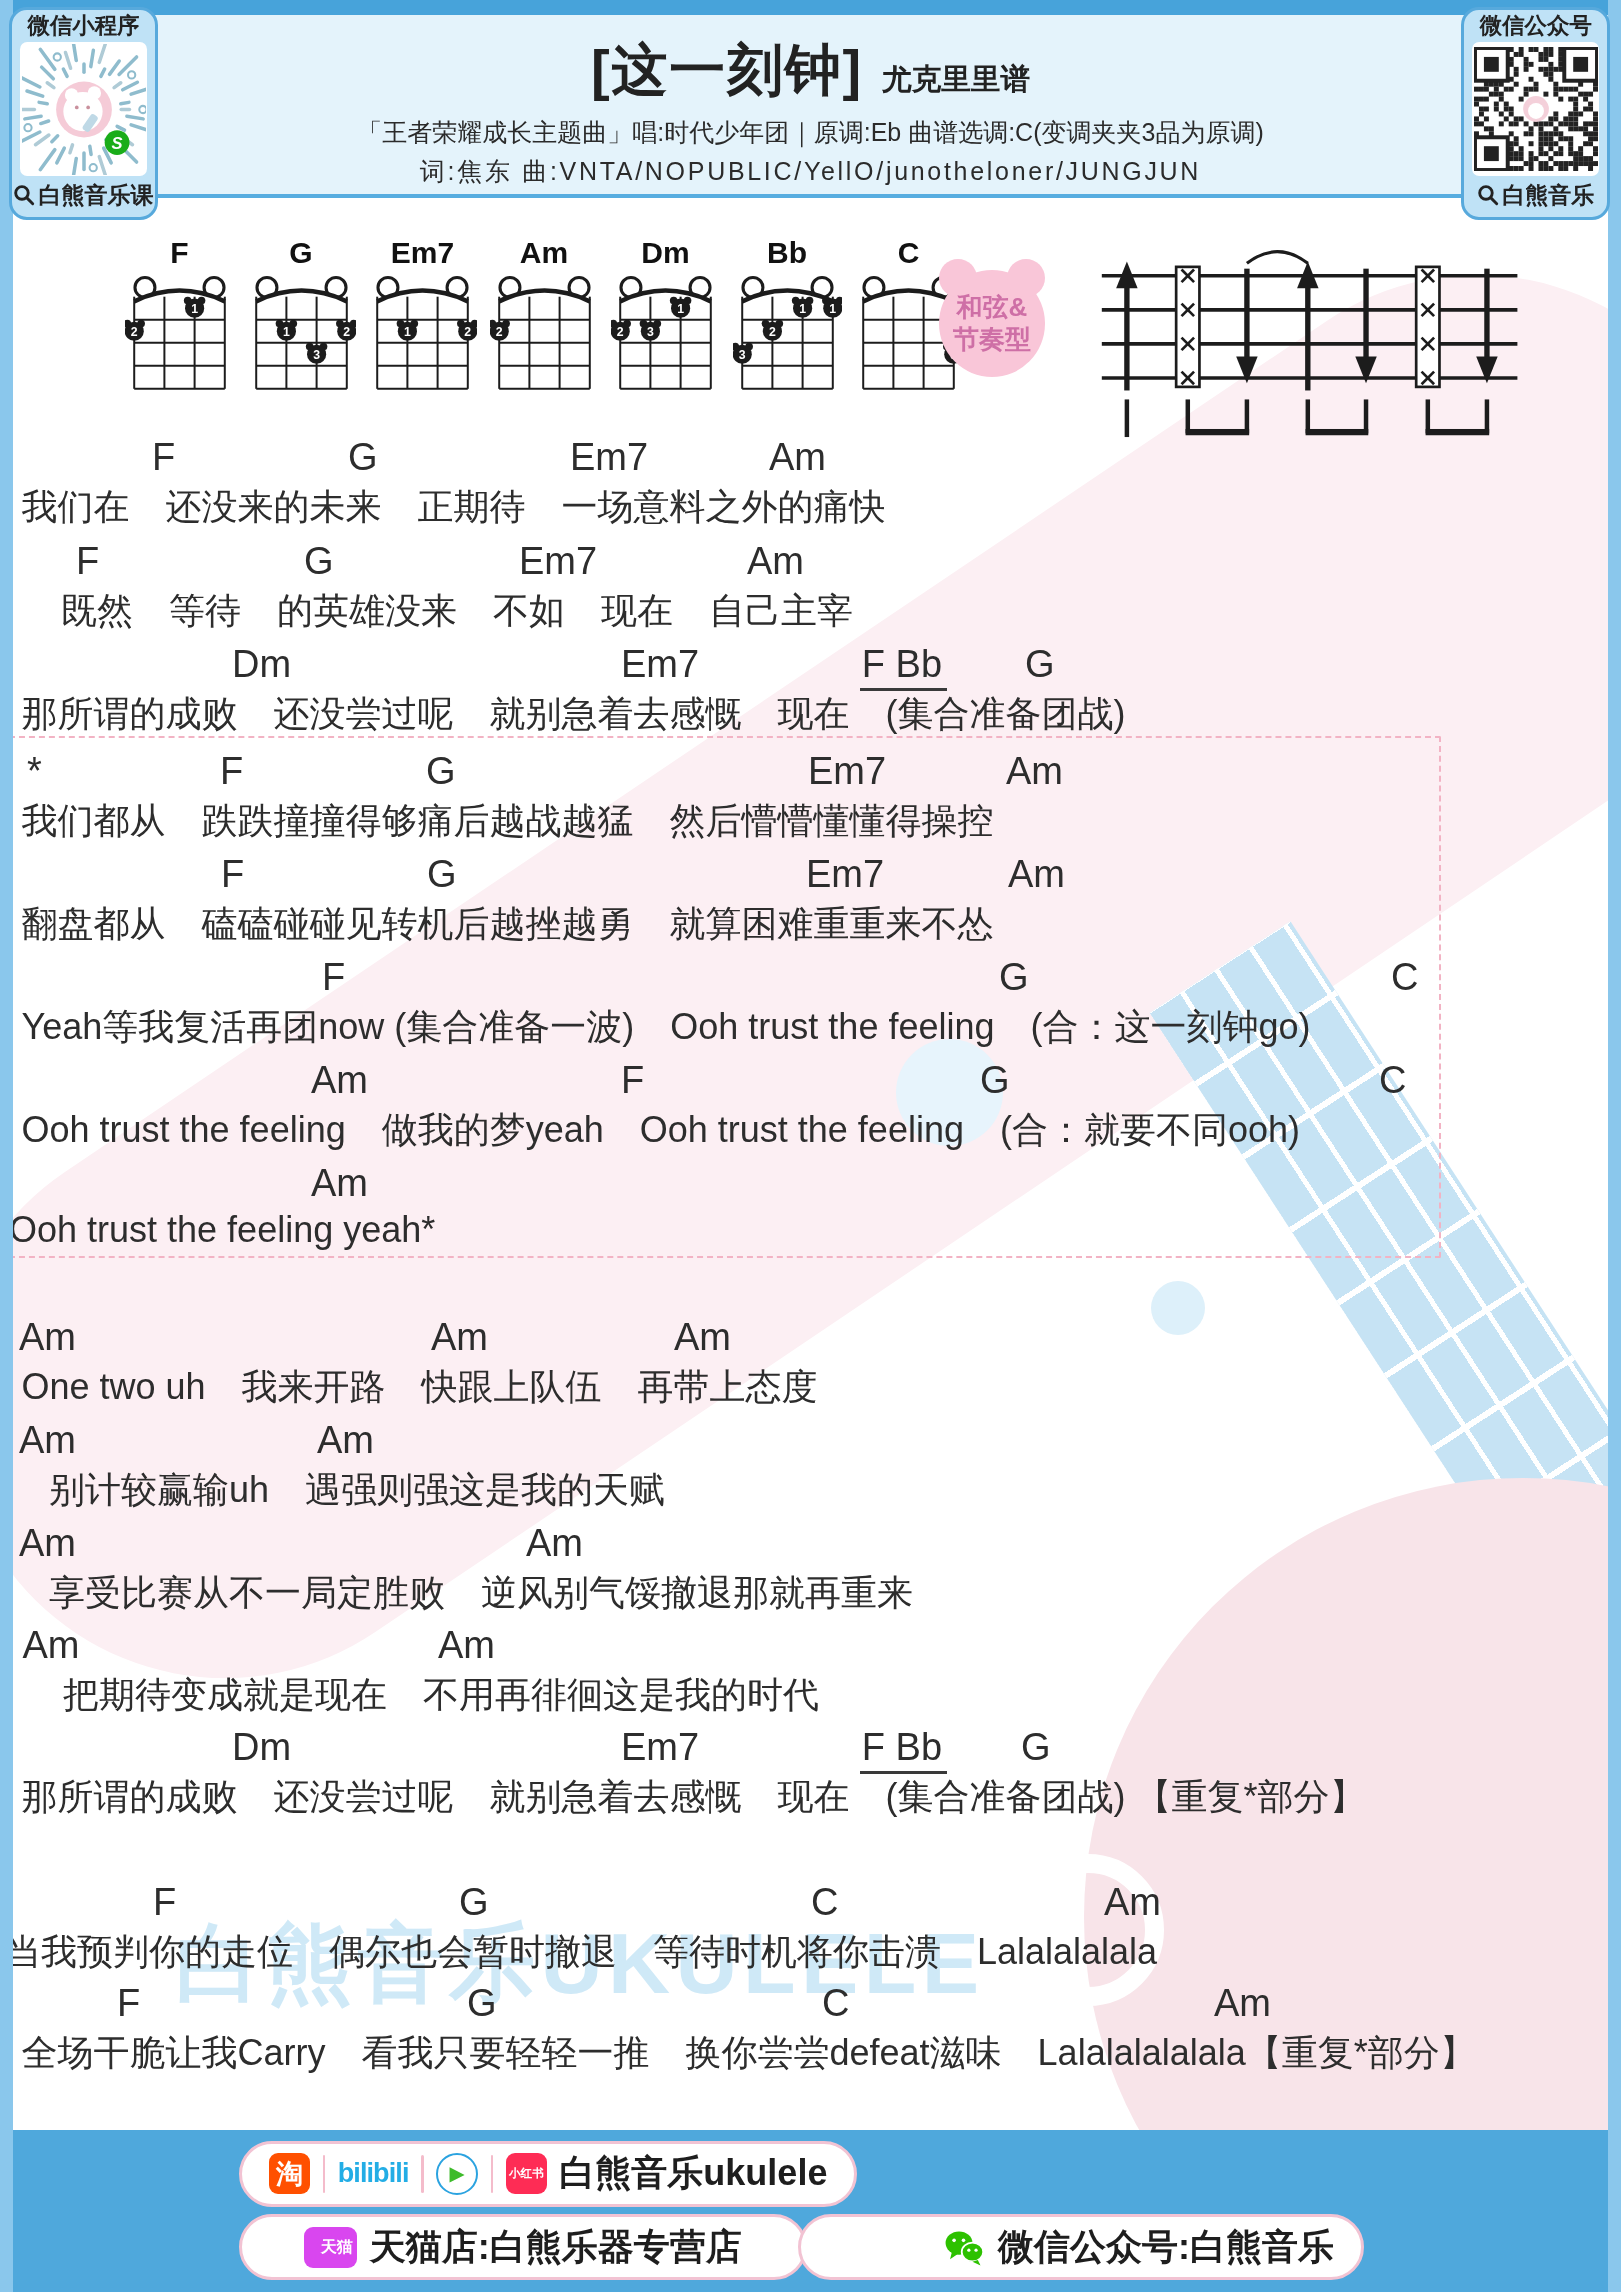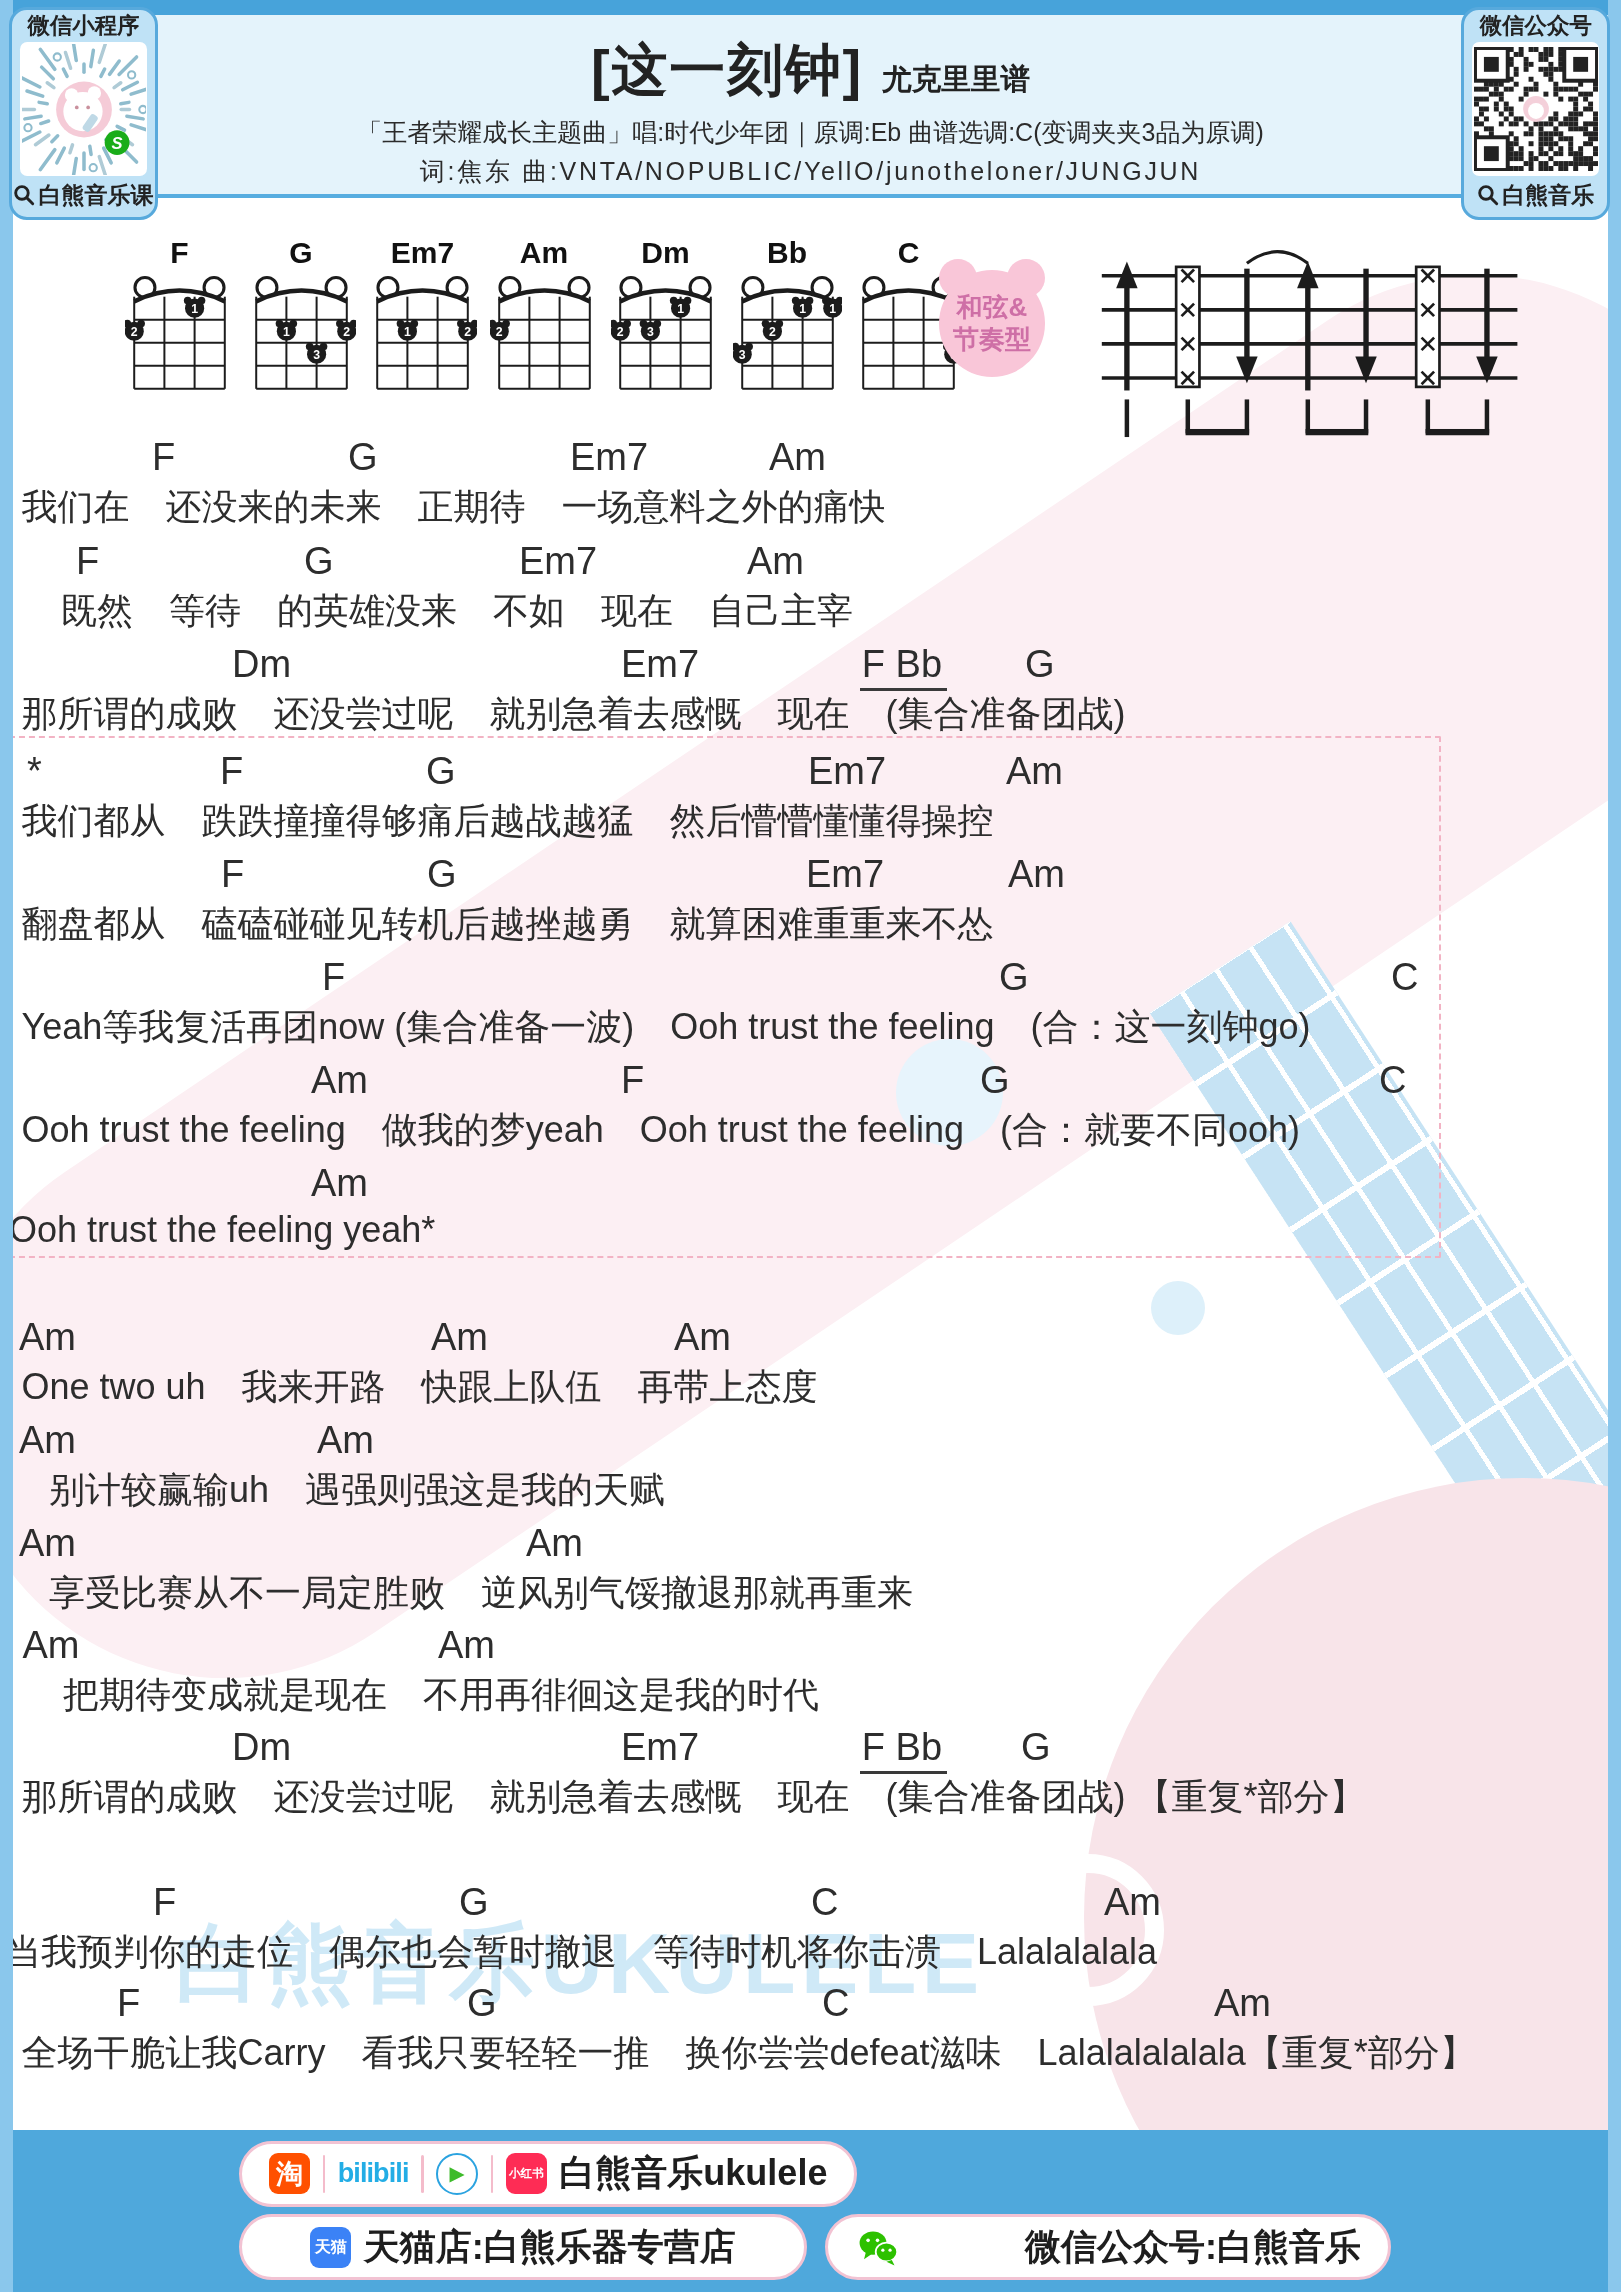--- a/index.html
+++ b/index.html
@@ -713,24 +713,24 @@
         <span class="ic ic-sq" style="background: rgb(255, 80, 0); color: rgb(255, 255, 255); font-size: 27px;">淘</span>
         <span class="ic-div"></span>
         <span class="ic" style="color: rgb(35, 173, 229); font-weight: 800; font-size: 27px; letter-spacing: -0.9px;">bilibili</span>
         <span class="ic-div"></span>
         <span class="ic ic-sq" style="background: rgb(255, 255, 255); border: 2.7px solid rgb(43, 163, 224); border-radius: 50%; color: rgb(62, 187, 43); font-size: 19.7px; width: 38px; height: 38px;">▶</span>
         <span class="ic-div"></span>
         <span class="ic ic-sq" style="background: rgb(254, 44, 85); color: rgb(255, 255, 255); font-size: 11.6px;">小红书</span>
         <span class="pill-label">白熊音乐ukulele</span>
       </div>
       <div class="pill" style="left: 239px; top: 84px; min-width: 568px; justify-content: center;">
-        <span class="ic ic-sq" style="background: #3b82f6; color: rgb(255, 255, 255); font-size: 16px;">天猫</span>
+        <span class="ic ic-sq" style="background: #d946ef; color: rgb(255, 255, 255); font-size: 16px; padding-left: 12px;">天猫</span>
         <span class="pill-label">天猫店:白熊乐器专营店</span>
       </div>
-      <div class="pill" style="left: 825px; top: 84px; min-width: 566px; justify-content: space-between;">
+      <div class="pill" style="left: 798px; top: 84px; min-width: 566px; justify-content: flex-end;">
         <svg width="45" height="43" viewBox="0 0 50 48">
           <ellipse cx="20" cy="19" rx="15" ry="13" fill="#2DC100"></ellipse>
           <polygon points="12,29 10,37 19,31" fill="#2DC100"></polygon>
           <circle cx="14.5" cy="16" r="2" fill="#fff"></circle>
           <circle cx="25" cy="16" r="2" fill="#fff"></circle>
           <ellipse cx="35" cy="29" rx="12" ry="10.5" fill="#2DC100" stroke="#fff" stroke-width="2"></ellipse>
           <polygon points="41,38 44,44 35,40" fill="#2DC100"></polygon>
           <circle cx="31" cy="27" r="1.8" fill="#fff"></circle>
           <circle cx="39" cy="27" r="1.8" fill="#fff"></circle>
         </svg>

